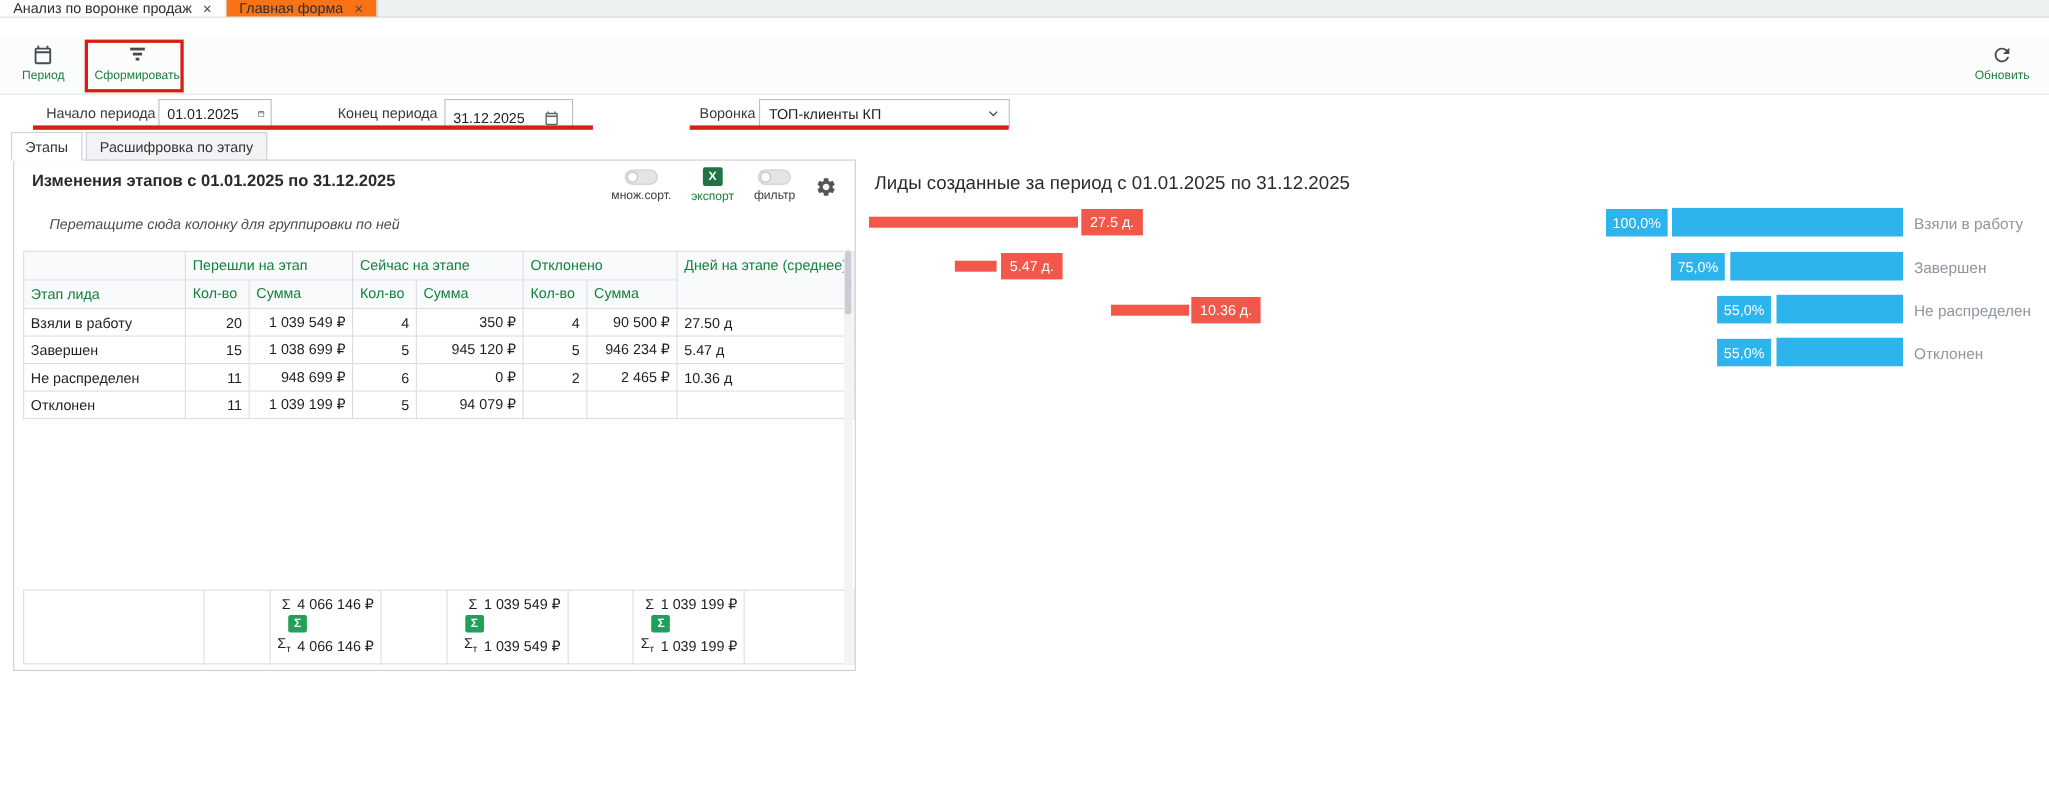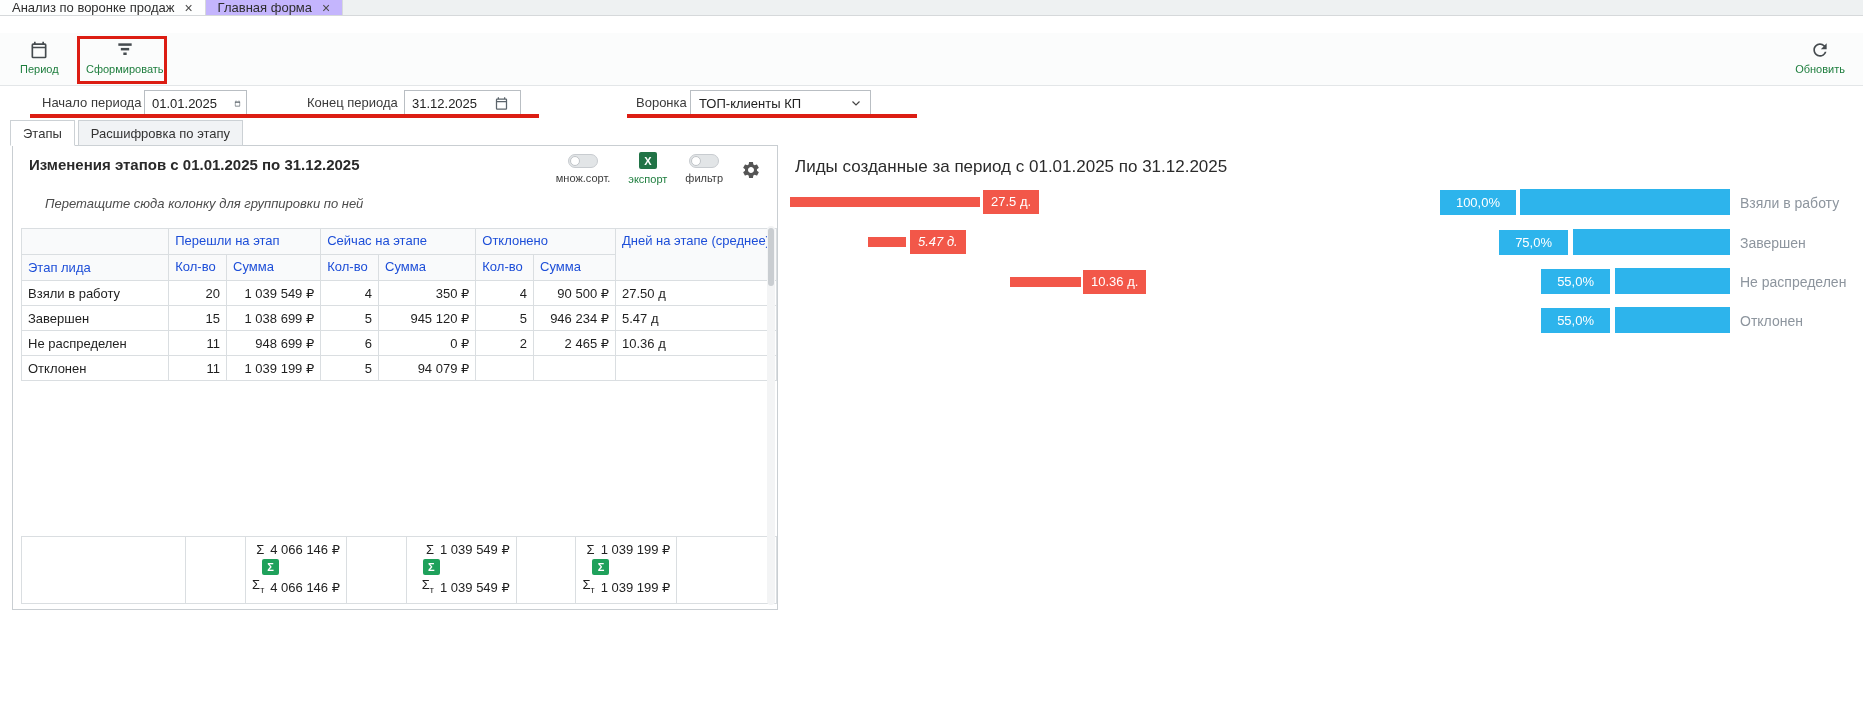--- a/index.html
+++ b/index.html
@@ -1,21 +1,21 @@
 <!DOCTYPE html>
 <html><head>
 <meta charset="utf-8">
 <style>
   * { margin:0; padding:0; box-sizing:border-box; }
   html,body { width:1863px; height:727px; }
   body { position:relative; font-family:"Liberation Sans","DejaVu Sans",sans-serif; background:#fff; color:#333; overflow:hidden; }
 
   
   .tabbar { position:absolute; left:0; top:0; width:100%; height:16px; background:#eef1f2; border-bottom:1px solid #d6d9db; display:flex; align-items:stretch; }
-  .wtab { display:flex; align-items:center; padding:0 12px; font-size:13px; color:#2e2e2e; border-right:1px solid #d6d9db; background:#c4b5fd; cursor:default; }
+  .wtab { display:flex; align-items:center; padding:0 12px; font-size:13px; color:#2e2e2e; border-right:1px solid #d6d9db; background:#f97316; cursor:default; }
   .wtab.active { background:#fdfefe; }
   .wtab .close { margin-left:10px; font-size:14px; color:#4a4a4a; line-height:1; }
 
   
   .toolbar { position:absolute; left:0; top:33px; width:100%; height:53px; background:#fbfcfc; border-bottom:1px solid #e3e6e8; }
   .tool-btn { position:absolute; top:7px; display:flex; flex-direction:column; align-items:center; gap:3px; cursor:pointer; }
   .tool-btn .lbl { font-size:11px; color:#1e7e3e; white-space:nowrap; }
 
   
   .red-box { position:absolute; left:77px; top:36px; width:90px; height:48px; border:3px solid #dc1d13; z-index:50; }
@@ -41,21 +41,21 @@
   .ctrl-lbl { font-size:11px; color:#3c3c3c; white-space:nowrap; }
   .ctrl-lbl.green { color:#1e7e3e; }
   .switch { width:30px; height:14px; border-radius:7px; background:#e2e5e7; border:1px solid #c8ccd0; position:relative; }
   .switch .knob { position:absolute; left:1px; top:1px; width:10px; height:10px; border-radius:50%; background:#fff; border:1px solid #c0c4c8; }
   .excel-icon { width:18px; height:17px; background:#217346; color:#fff; font-weight:bold; font-size:11px; display:flex; align-items:center; justify-content:center; border-radius:2px; }
   .ctrl-gear { display:flex; align-items:center; cursor:pointer; margin-top:2px; }
   .group-hint { position:absolute; left:32px; top:50px; font-size:13px; font-style:italic; color:#4c4c4c; }
 
   table.grid { position:absolute; left:8px; top:82px; border-collapse:collapse; table-layout:fixed; font-size:13px; }
   table.grid th, table.grid td { border:1px solid #dadee1; overflow:hidden; white-space:nowrap; }
-  table.grid thead th { background:#f9fafb; font-weight:normal; color:#1d4ed8; text-align:left; padding:4px 6px; height:26px; line-height:1.25; }
+  table.grid thead th { background:#f9fafb; font-weight:normal; color:#15803d; text-align:left; padding:4px 6px; height:26px; line-height:1.25; }
   th.h-days { vertical-align:top; white-space:normal; }
   th.h-stage-top { border-bottom:none; }
   th.h-stage { border-top:none; vertical-align:bottom; }
   table.grid tbody td { height:25px; padding:3px 6px; color:#1f1f1f; background:#fff; }
   td.t-num { text-align:right; padding-right:8px; }
 
   table.gfooter { position:absolute; left:8px; top:auto; bottom:5px; background:#fdfdfd; }
   table.gfooter td { height:68px; vertical-align:top; padding:3px 6px; }
   .fline { display:flex; justify-content:flex-end; align-items:center; gap:6px; line-height:19px; color:#222; }
   .fbadge-row { display:flex; justify-content:flex-start; padding-left:10px; line-height:19px; }
@@ -64,21 +64,21 @@
 
   .vscroll { position:absolute; right:2px; top:80px; bottom:4px; width:8px; background:#f3f4f5; border-radius:4px; }
   .vthumb { position:absolute; left:1px; top:2px; width:6px; height:58px; background:#c9cdd1; border-radius:3px; }
 
   
   .chart-area { position:absolute; left:790px; top:150px; width:1063px; height:340px; }
   .chart-title { position:absolute; left:5px; top:7px; font-size:17px; font-weight:normal; color:#2b2b2b; }
   .rbar { position:absolute; height:10px; background:#f25749; }
   .rlabel { position:absolute; height:24px; line-height:24px; padding:0 8px; background:#f25749; color:#fff; font-size:13px; white-space:nowrap; }
   .bbar { position:absolute; height:26px; background:#2db4ec; }
-  .bpct { position:absolute; height:25px; line-height:25px; padding:0 16px; background:#2db4ec; color:#fff; font-size:13px; white-space:nowrap; }
+  .bpct { position:absolute; height:25px; line-height:25px; padding:0 6px; background:#2db4ec; color:#fff; font-size:13px; white-space:nowrap; }
   .bstage { position:absolute; font-size:14px; color:#8d959e; white-space:nowrap; }
 </style>
 </head>
 <body>
 
 <div class="tabbar">
   <div class="wtab active">
     <span>Анализ по воронке продаж</span>
     <span class="close">×</span>
   </div>
@@ -117,28 +117,28 @@
 
 <div class="filters">
   <span class="flabel" style="left:38px;">Начало периода</span>
   <div class="finput" style="left:140px; width:103px;">
     <input readonly="" value="01.01.2025" style="">
     <svg width="15" height="15" viewBox="0 0 24 24">
         <path fill="#5b646b" d="M19 4h-1V2h-2v2H8V2H6v2H5a2 2 0 0 0-2 2v14a2 2 0 0 0 2 2h14a2 2 0 0 0 2-2V6a2 2 0 0 0-2-2zm0 16H5V10h14v10zM19 8H5V6h14v2z"></path>
       </svg>
   </div>
   <span class="flabel" style="left:303px;">Конец периода</span>
-  <div class="finput" style="left:400px; width:117px;">
+  <div class="finput" style="left:400px; width:117px;align-items:flex-end;">
     <input readonly="" value="31.12.2025" style="">
     <svg width="15" height="15" viewBox="0 0 24 24">
         <path fill="#5b646b" d="M19 4h-1V2h-2v2H8V2H6v2H5a2 2 0 0 0-2 2v14a2 2 0 0 0 2 2h14a2 2 0 0 0 2-2V6a2 2 0 0 0-2-2zm0 16H5V10h14v10zM19 8H5V6h14v2z"></path>
       </svg>
   </div>
   <span class="flabel" style="left:632px;">Воронка</span>
-  <div class="fselect" style="left:686px; width:181px;text-align:right;">
+  <div class="fselect" style="left:686px; width:228px;text-align:right;">
     <span>ТОП-клиенты КП</span>
     <svg width="12" height="12" viewBox="0 0 24 24">
         <path fill="none" stroke="#444" stroke-width="2.4" d="M5 9l7 7 7-7"></path>
       </svg>
   </div>
 </div>
 
 <div class="viewtabs">
   <div class="vtab active"><span>Этапы</span></div>
   <div class="vtab"><span>Расшифровка по этапу</span></div>
@@ -312,21 +312,21 @@
   </div>
 </div>
 
 <div class="chart-area">
   <div class="chart-title">Лиды созданные за период с 01.01.2025 по 31.12.2025</div>
 
   <div class="rbar" style="left: 0px; top: 47px; width: 189.75px;"></div>
   <div class="rlabel" style="left:193px; top:40px;">27.5 д.</div>
 
   <div class="rbar" style="left: 78px; top: 87px; width: 37.743px;"></div>
-  <div class="rlabel" style="left:120px; top:80px;font-style:italic;">5.47 д.</div>
+  <div class="rlabel" style="left:120px; top:80px;">5.47 д.</div>
 
   <div class="rbar" style="left: 220px; top: 127px; width: 71.484px;"></div>
   <div class="rlabel" style="left:293px; top:120px;">10.36 д.</div>
 
   <div class="bpct" style="right:337px; top:40px;">100,0%</div>
   <div class="bbar" style="right: 123px; top: 39px; width: 210px;"></div>
   <div class="bstage" style="left:950px; top:45px;">Взяли в работу</div>
 
   <div class="bpct" style="right:285px; top:80px;">75,0%</div>
   <div class="bbar" style="right: 123px; top: 79px; width: 157.5px;"></div>

